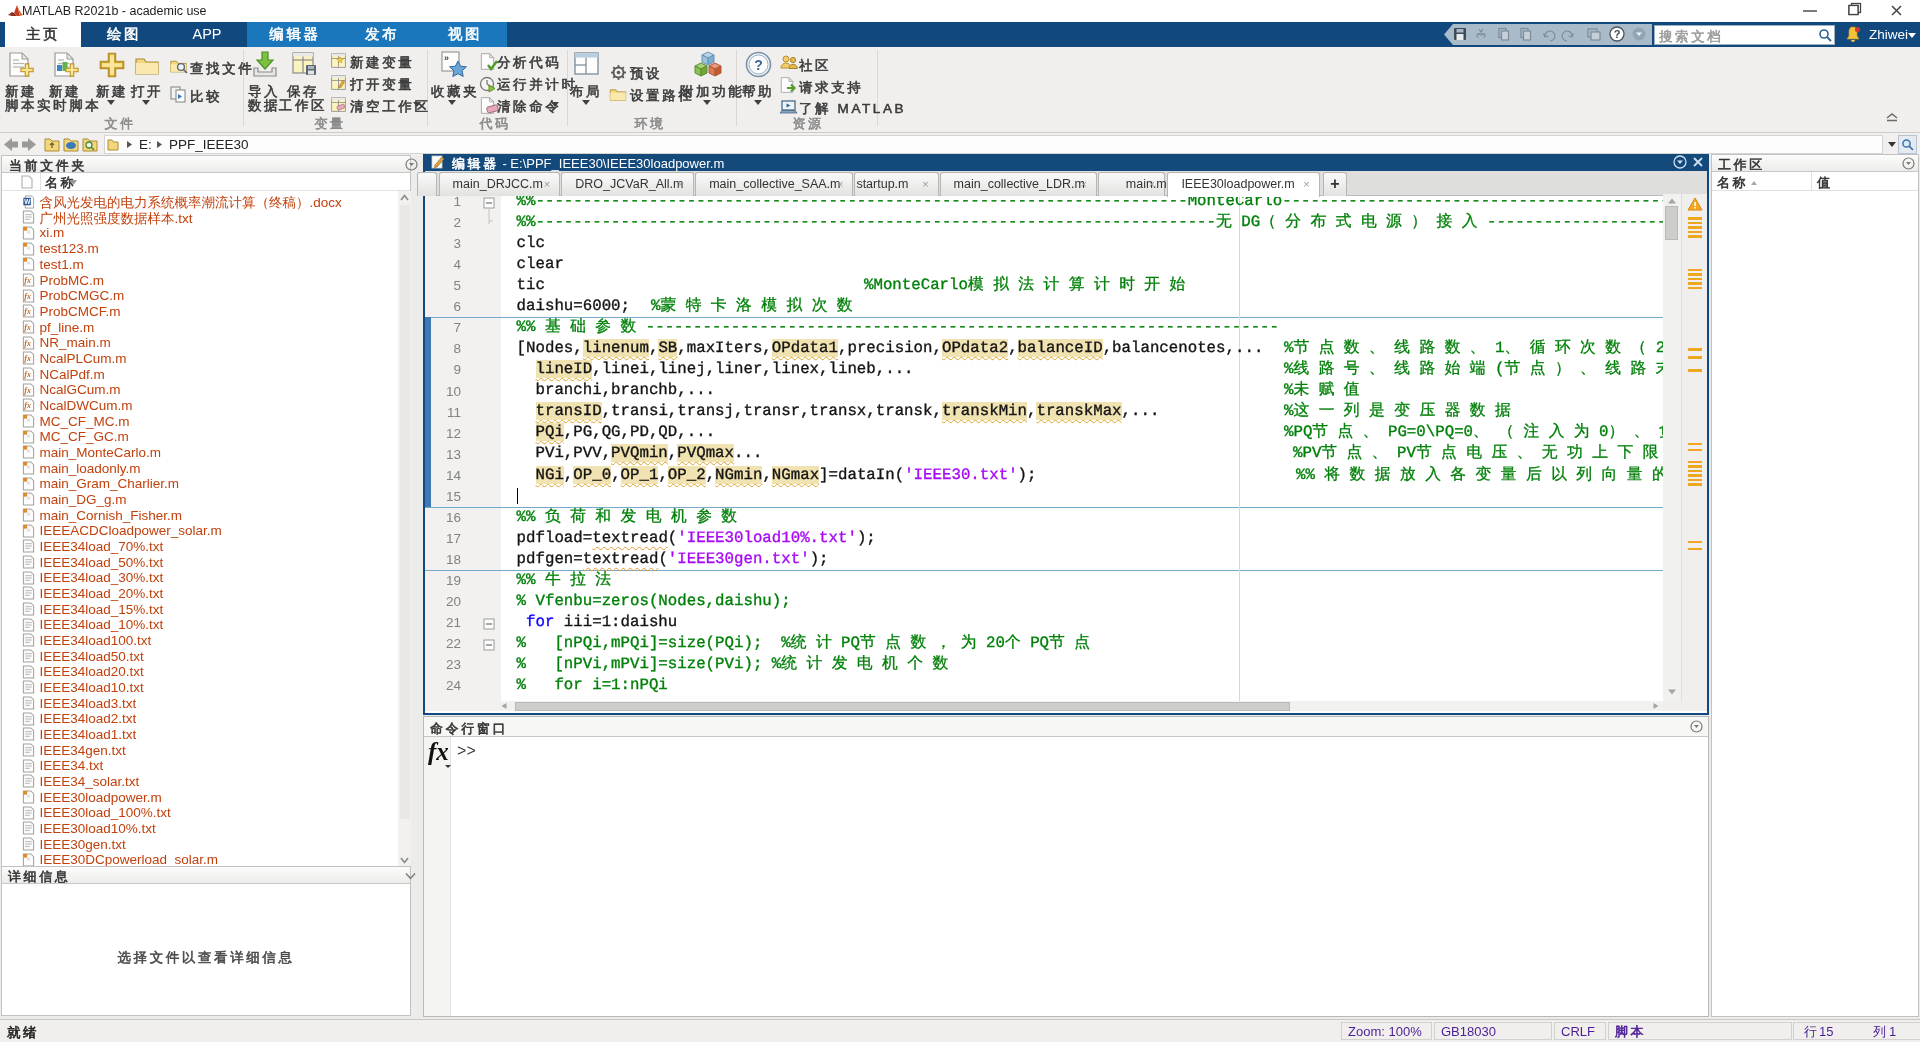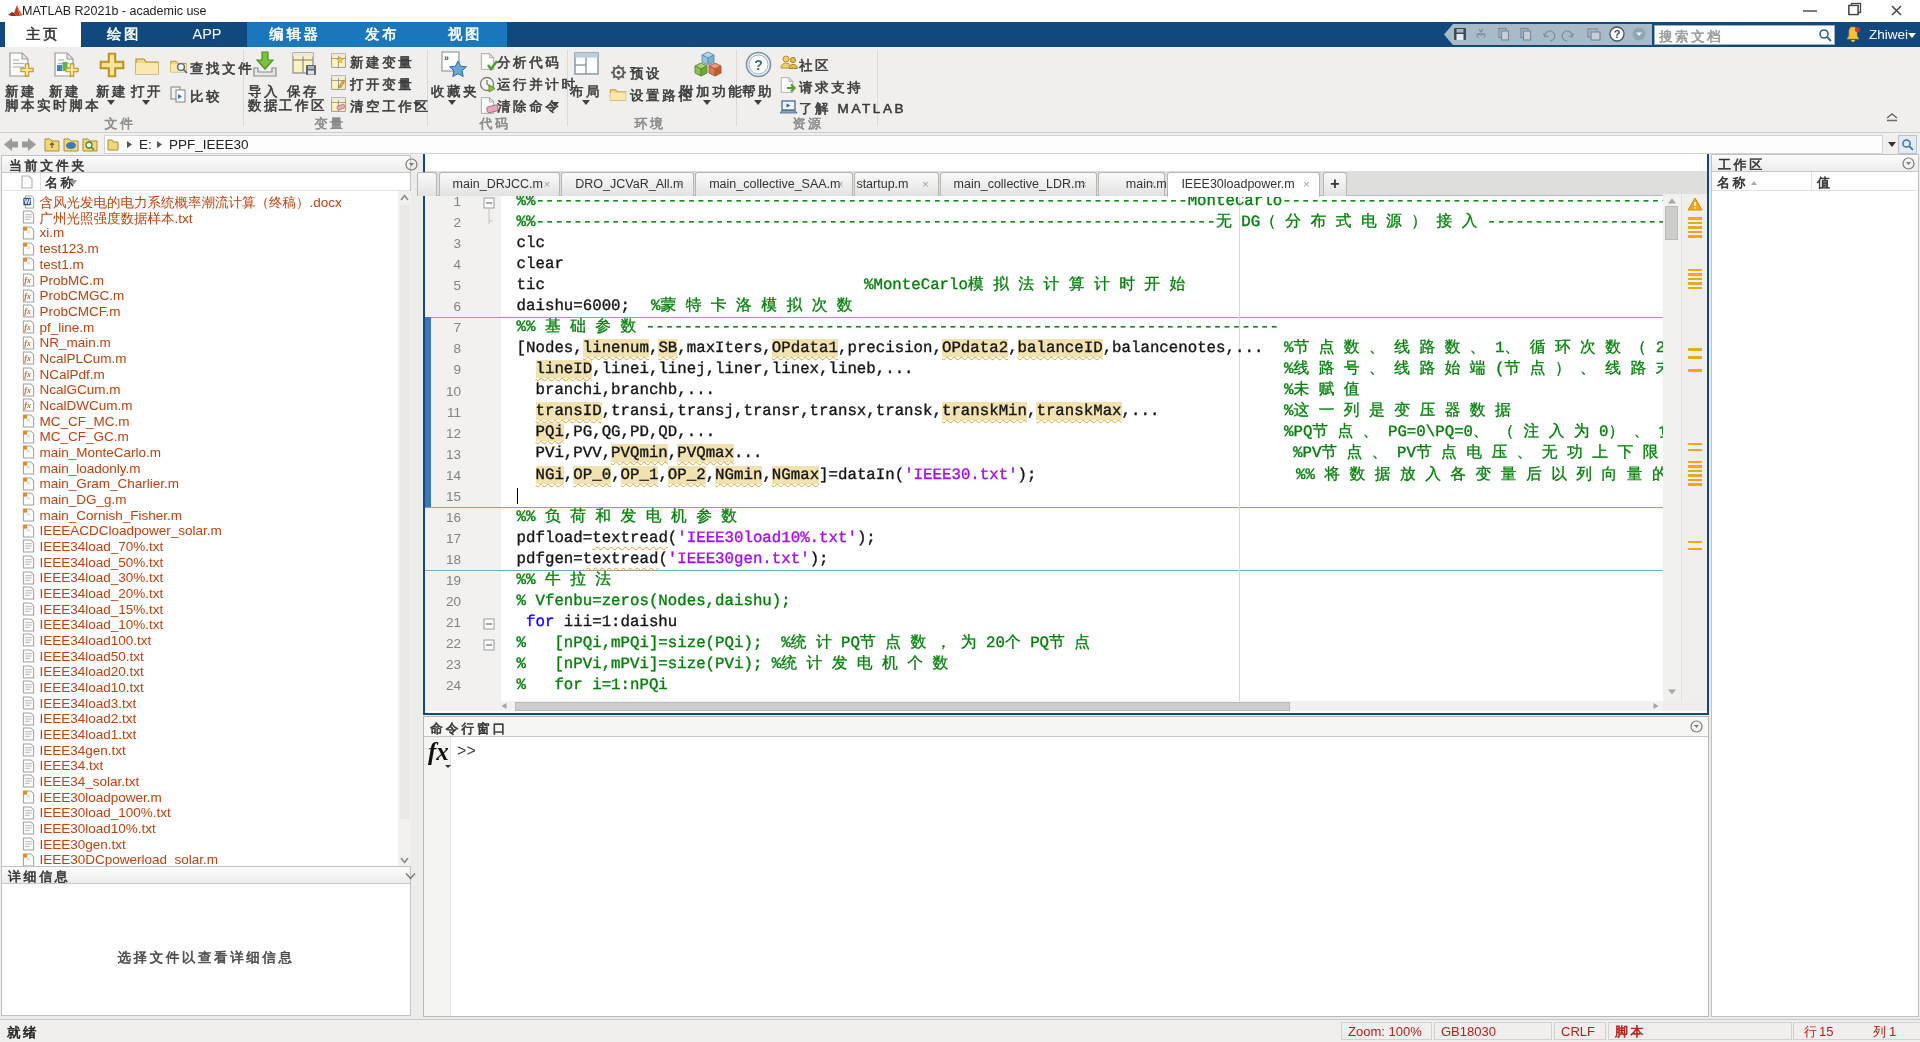--- a/index.html
+++ b/index.html
@@ -51,21 +51,21 @@
 #colline{left:814px;top:0;width:1px;height:507px;background:#d8d8d8}
 
 .sbtrack{position:absolute;background:#f1f1ef}
 .sbthumb{position:absolute;background:#cdcdcb;border:1px solid #b9b9b7}
 
 #cmdw{left:423px;top:716px;width:1286px;height:301px;background:#fff;border:1px solid #b9b8b6}
 
 #wsp{left:1711px;top:154px;width:208px;height:863px;background:#fff;border:1px solid #c3c2c0}
 
 #status{left:0;top:1019px;width:1920px;height:23px;background:#f0efed;border-top:1px solid #c9c8c6;font-size:13.5px;color:#222}
-.sbox{position:absolute;top:2px;height:18px;border:1px solid #d2d1cf;font-size:13px;color:#b91c1c;padding:0 6px;line-height:17px;white-space:nowrap}
+.sbox{position:absolute;top:2px;height:18px;border:1px solid #d2d1cf;font-size:13px;color:#4c1d95;padding:0 6px;line-height:17px;white-space:nowrap}
 </style></head><body>
 <div class="abs" id="titlebar">
 <svg class="abs" style="left:7px;top:3px" width="17" height="17" viewBox="0 0 17 17">
 <path d="M1 12 L5 9 L7 10 L10 13 L5 13 Z" fill="#8a2f1f"></path>
 <path d="M7 10 L10 2 L13 13 L10 13 Z" fill="#c33d20"></path>
 <path d="M10 2 C11.5 6 13 9 16 12 L13 13 Z" fill="#e06a28"></path>
 </svg>
 <span class="abs" id="titletext">MATLAB R2021b - academic use</span>
 <svg class="abs" style="left:1795px;top:0" width="125" height="22" viewBox="0 0 125 22">
 <line x1="8" y1="11" x2="22" y2="11" stroke="#444" stroke-width="1.4"></line>
@@ -803,20 +803,34 @@
 <div class="abs panel" style="left:1px;top:866px;width:410px;height:150px">
 <div class="phead" style="left:0;top:0;width:408px;height:17px">
       <span class="abs cjs" style="left:6px;top:1px">详细信息</span>
 <svg class="abs" style="left:403px;top:5px" width="11" height="8" viewBox="0 0 11 8">
         <path d="M1 1.5 L5.5 6.5 L10 1.5" fill="none" stroke="#7a7a78" stroke-width="1.4"></path>
       </svg>
     </div>
 <div class="abs cjs" style="left:0;top:82px;width:408px;text-align:center;font-size:13.5px;color:#4a4a4a">选择文件以查看详细信息</div>
 </div>
 <div class="abs" id="editor">
+<div class="abs" id="edtitle">
+<svg class="abs" style="left:6px;top:1px" width="14" height="14" viewBox="0 0 14 14">
+        <rect x="1" y="1" width="10" height="12" fill="#fdfdfd" stroke="#d0d0d0" stroke-width="0.8"></rect>
+        <path d="M4 10 L11 2 L13 4 L6 12 L3.5 12.5 Z" fill="#e8a03a" stroke="#8a6a2a" stroke-width="0.7"></path>
+      </svg>
+<span class="abs" style="left:27px;top:0.5px"><span class="cjs">编辑器</span> - E:\PPF_IEEE30\IEEE30loadpower.m</span>
+<svg class="abs" style="left:1248px;top:1px" width="14" height="14" viewBox="0 0 14 14">
+        <circle cx="7" cy="7" r="6" fill="none" stroke="#cfe0f0" stroke-width="1.3"></circle>
+        <path d="M4 5.5 l3 3.5 l3 -3.5 z" fill="#cfe0f0"></path>
+      </svg>
+<svg class="abs" style="left:1267px;top:2px" width="12" height="12" viewBox="0 0 12 12">
+        <path d="M2 2 L10 10 M10 2 L2 10" stroke="#cfe0f0" stroke-width="1.8"></path>
+      </svg>
+</div>
 <div class="abs" id="edtabs">
 <div class="etab" style="left:-8px;width:20px"></div>
 <div class="etab" style="left:13.6px;width:121.7px"><span style="margin-left:13px">main_DRJCC.m</span><span class="x" style="position:absolute;right:9px">×</span></div>
 <div class="etab" style="left:136.3px;width:132.4px"><span style="margin-left:13px">DRO_JCVaR_All.m</span><span class="x" style="position:absolute;right:9px">×</span></div>
 <div class="etab" style="left:270.2px;width:158.2px"><span style="margin-left:13px">main_collective_SAA.m</span><span class="x" style="position:absolute;right:9px">×</span></div>
 <div class="etab" style="left:429.4px;width:84.2px"><span style="margin-left:1px">startup.m</span><span class="x" style="position:absolute;right:9px">×</span></div>
 <div class="etab" style="left:514.6px;width:157.3px"><span style="margin-left:13px">main_collective_LDR.m</span><span class="x" style="position:absolute;right:9px">×</span></div>
 <div class="etab" style="left:672.8px;width:67.2px"><span style="margin-left:27px">main.m</span><span class="x" style="position:absolute;right:9px">×</span></div>
 <div class="etab etabact" style="left:742.4px;width:152.4px"><span style="margin-left:13px">IEEE30loadpower.m</span><span class="x" style="position:absolute;right:9px">×</span></div>
 <div class="etab" style="left:898px;width:24px;text-align:center;font-size:16px;line-height:22px"><b>+</b></div>

